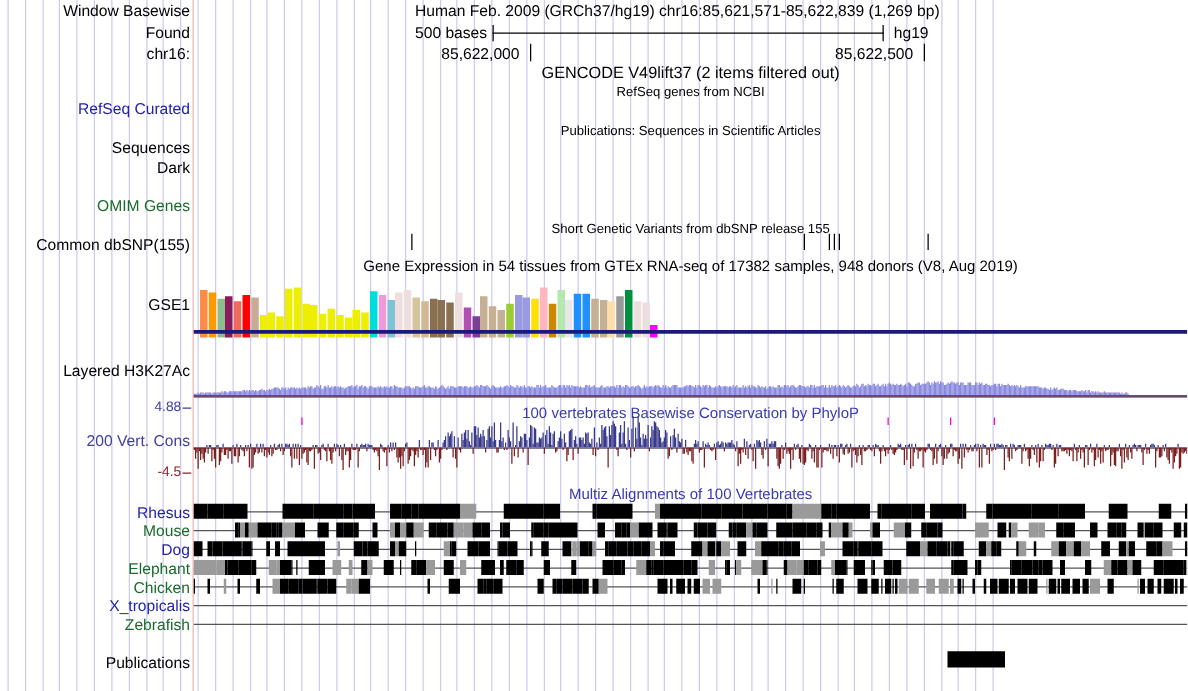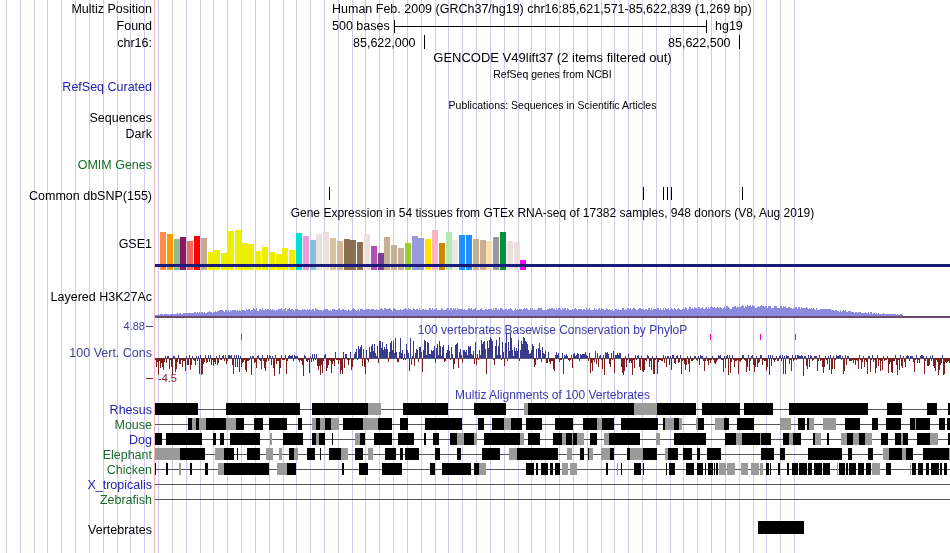--- a/index.html
+++ b/index.html
@@ -182,21 +182,21 @@
       <div class="gl" style="left: 697px;"></div>
       <div class="gl" style="left: 711px;"></div>
       <div class="gl" style="left: 725px;"></div>
       <div class="gl" style="left: 739px;"></div>
       <div class="gl" style="left: 753px;"></div>
       <div class="gl" style="left: 766px;"></div>
       <div class="gl" style="left: 780px;"></div>
       <div class="gl" style="left: 794px;"></div>
     </div>
 
-  <div class="lbl" style="top:3px;">Multiz Position</div>
+  <div class="lbl" style="top:3px;">Window Basewise</div>
   <div class="lbl" style="top:20px;">Found</div>
   <div class="lbl" style="top:37px;">chr16:</div>
 
   <div class="hdr" style="left:332px; top:3px;">Human Feb. 2009 (GRCh37/hg19)   chr16:85,621,571-85,622,839 (1,269 bp)</div>
   <div class="hdr" style="left:332px; top:20px;">500 bases</div>
   <div class="hdr" style="left:715px; top:20px;">hg19</div>
 
   <div class="scalebar" style="left:394px; top:26px; width:313px;"></div>
   <div class="scaletick" style="left:394px; top:20px; height:13px;"></div>
   <div class="scaletick" style="left:706px; top:20px; height:13px;"></div>
@@ -212,20 +212,21 @@
   <div class="ttl sm" style="top:68px;">RefSeq genes from NCBI</div>
 
   <div class="lbl" style="top:112px;">Sequences</div>
   <div class="ttl sm" style="top:99px;">Publications: Sequences in Scientific Articles</div>
 
   <div class="lbl" style="top:128px;">Dark</div>
 
   <div class="lbl green" style="top:159px;">OMIM Genes</div>
 
   <div class="lbl" style="top:190px;">Common dbSNP(155)</div>
+  <div class="ttl sm" style="top:177px;">Short Genetic Variants from dbSNP release 155</div>
   <div id="snpticks">
       <div class="snptick" style="left: 329px; top: 187px; height: 13px;"></div>
       <div class="snptick" style="left: 643px; top: 187px; height: 13px;"></div>
       <div class="snptick" style="left: 663px; top: 187px; height: 13px;"></div>
       <div class="snptick" style="left: 667px; top: 187px; height: 13px;"></div>
       <div class="snptick" style="left: 671px; top: 187px; height: 13px;"></div>
       <div class="snptick" style="left: 742px; top: 187px; height: 13px;"></div>
     </div>
 
   <div class="ttl mid" style="top:207px;">Gene Expression in 54 tissues from GTEx RNA-seq of 17382 samples, 948 donors (V8, Aug 2019)</div>
@@ -1086,22 +1087,22 @@
       <div class="hkcol" style="left: 791px; height: 1px; background: rgb(138, 138, 223);"></div>
       <div class="hkcol" style="left: 792px; height: 1px; background: rgb(138, 138, 223);"></div>
       <div class="hkcol" style="left: 793px; height: 1px; background: rgb(138, 138, 223);"></div>
       <div class="hkcol" style="left: 794px; height: 1px; background: rgb(138, 138, 223);"></div>
       <div style="position: absolute; left: 0px; bottom: 0px; width: 795px; height: 2px; background: rgb(107, 74, 107);"></div>
     </div>
 
   <div class="ttl mid blue" style="top:324px;">100 vertebrates Basewise Conservation by PhyloP</div>
   <div class="lbl cons small" style="top:320px; width:145px;">4.88</div>
   <div style="position:absolute; left:146px; top:326px; width:7px; height:1px; background:#4040a0;"></div>
-  <div class="lbl cons" style="top:347px;">100 Vert. Cons</div>
-  <div class="lbl dkred small" style="top:372px; width:145px;margin-left:32px;">-4.5</div>
+  <div class="lbl cons" style="top:347px;">200 Vert. Cons</div>
+  <div class="lbl dkred small" style="top:372px; width:145px;">-4.5</div>
   <div style="position:absolute; left:146px; top:378px; width:7px; height:1px; background:#8b2020;"></div>
   <div id="cons" style="position:absolute; left:155px; top:332px; width:795px; height:50px;">
       <div class="consbase" style="left: 0px; top: 26px; width: 795px;"></div>
       <div class="conscol" style="left: 0px; top: 26px; height: 2px; background: rgb(122, 32, 32);"></div>
       <div class="conscol" style="left: 1px; top: 26px; height: 9px; background: rgb(122, 32, 32);"></div>
       <div class="conscol" style="left: 2px; top: 26px; height: 4px; background: rgb(122, 32, 32);"></div>
       <div class="conscol" style="left: 3px; top: 26px; height: 17px; background: rgb(122, 32, 32);"></div>
       <div class="conscol" style="left: 4px; top: 26px; height: 3px; background: rgb(122, 32, 32);"></div>
       <div class="conscol" style="left: 5px; top: 26px; height: 10px; background: rgb(122, 32, 32);"></div>
       <div class="conscol" style="left: 6px; top: 26px; height: 5px; background: rgb(122, 32, 32);"></div>
@@ -2338,21 +2339,21 @@
         <div class="mzblk" style="left: 789px; width: 3px; background: rgb(0, 0, 0);"></div>
       </div>
       <div class="mzrow" style="top: 478px; height: 12px;">
         <div class="mzline"></div>
       </div>
       <div class="mzrow" style="top: 493px; height: 12px;">
         <div class="mzline"></div>
       </div>
     </div>
 
-  <div class="lbl" style="top:524px;">Vertebrates</div>
+  <div class="lbl" style="top:524px;">Publications</div>
   <div class="rmblk" style="left:758px; top:521px; width:46px; height:13px;"></div>
 
 <div class="lbl blue" style="top: 404px;">Rhesus</div>
     <div class="lbl green" style="top: 419px;">Mouse</div>
     <div class="lbl blue" style="top: 434px;">Dog</div>
     <div class="lbl green" style="top: 449px;">Elephant</div>
     <div class="lbl green" style="top: 464px;">Chicken</div>
     <div class="lbl blue" style="top: 479px;">X_tropicalis</div>
     <div class="lbl green" style="top: 494px;">Zebrafish</div>
   </div>

